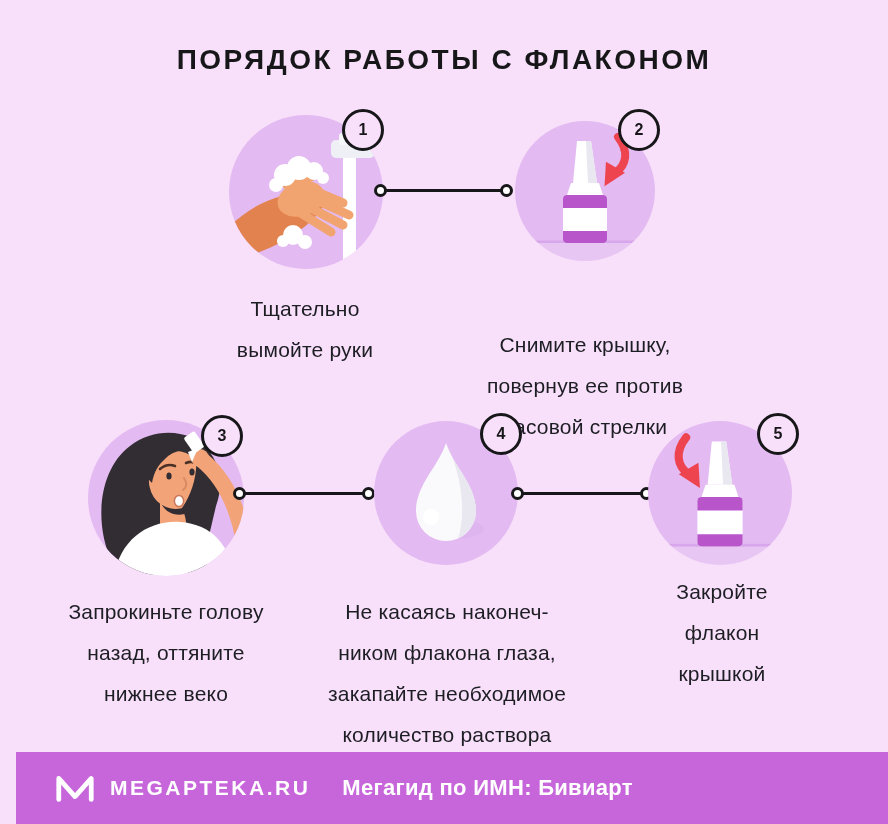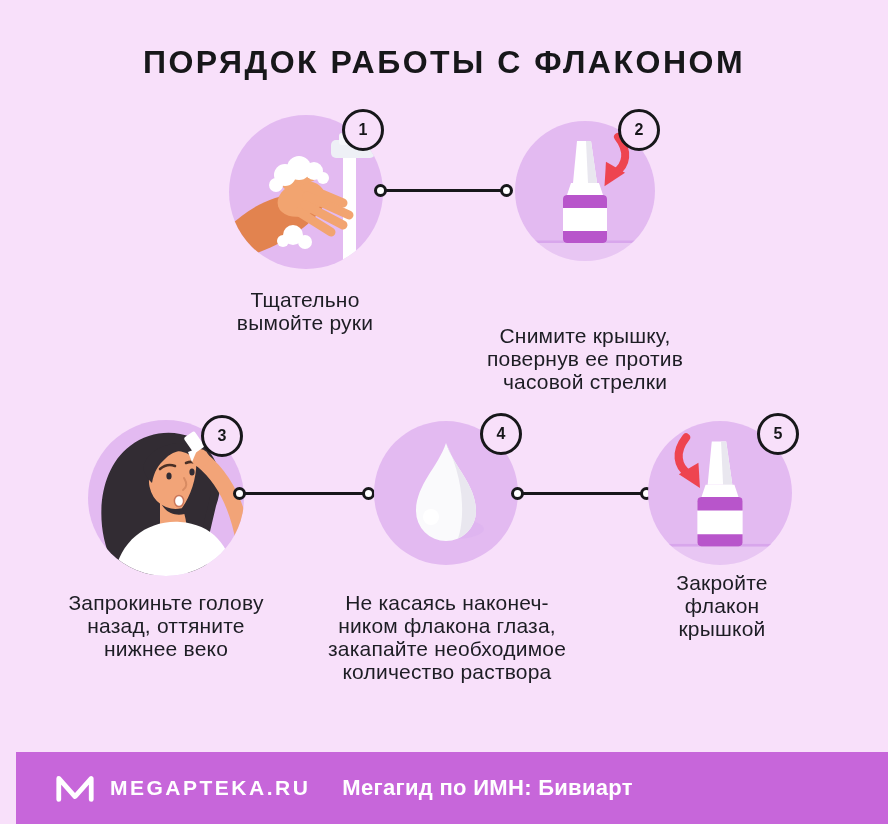--- a/index.html
+++ b/index.html
@@ -4,21 +4,21 @@
 <style>
   html,body{margin:0;padding:0;}
   .canvas{
     position:relative; width:888px; height:824px; overflow:hidden;
     background:var(--bg,#f8e0fa);
     font-family:"Liberation Sans", sans-serif;
     -webkit-font-smoothing:antialiased;
   }
   .title{
     position:absolute; left:0; top:44px; width:100%; margin:0;
-    text-align:center; font-size:32px; font-weight:800;
+    text-align:center; font-size:28px; font-weight:800;
     letter-spacing:2.5px; color:var(--ink,#17171a);
   }
   .circle{
     position:absolute; border-radius:50%; background:var(--circle,#e3baf1);
     overflow:hidden;
   }
   .circle svg{display:block; width:100%; height:100%;}
   .badge{
     position:absolute; width:42px; height:42px; box-sizing:border-box;
     border:3px solid var(--ink,#17171a); border-radius:50%;
@@ -32,21 +32,21 @@
   .connector .dot{
     width:13px; height:13px; box-sizing:border-box; border-radius:50%;
     border:3px solid var(--ink,#17171a); background:#ffffff; flex:0 0 auto;
   }
   .connector .line{
     flex:1; height:3px; background:var(--ink,#17171a); margin:0 -2px;
   }
   .step-label{
     position:absolute; transform:translateX(-50%);
     text-align:center; white-space:pre-line;
-    font-size:21px; line-height:23px; font-weight:500;
+    font-size:21px; line-height:41px; font-weight:500;
     color:var(--text,#1d1d24); letter-spacing:0.2px;
   }
   .footer{
     position:absolute; left:0; top:752px; width:888px; height:72px;
     background:var(--footer,#c766da); box-sizing:border-box;
     display:flex; align-items:center; padding-left:38px; color:#ffffff;margin-left:16px;
   }
   .footer .logo{flex:0 0 auto;}
   .footer .brand{
     font-size:21px; font-weight:700; letter-spacing:2.5px; margin-left:14px;

